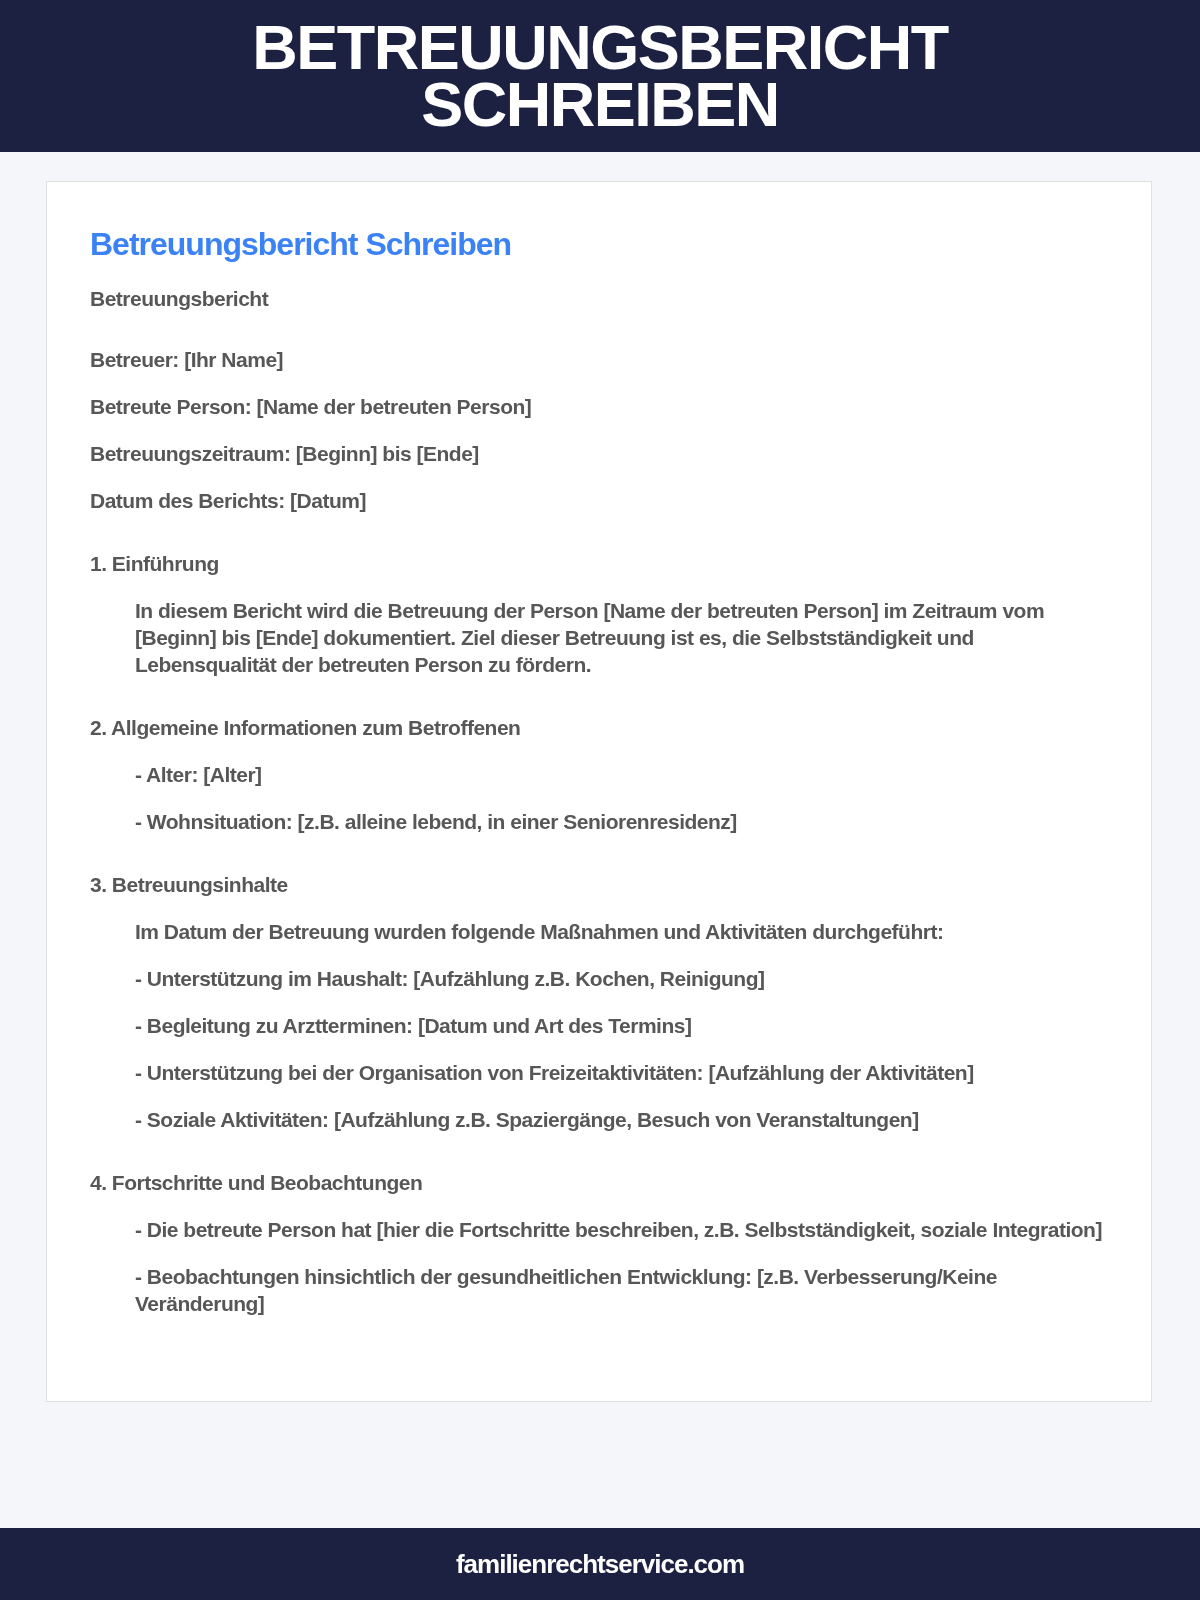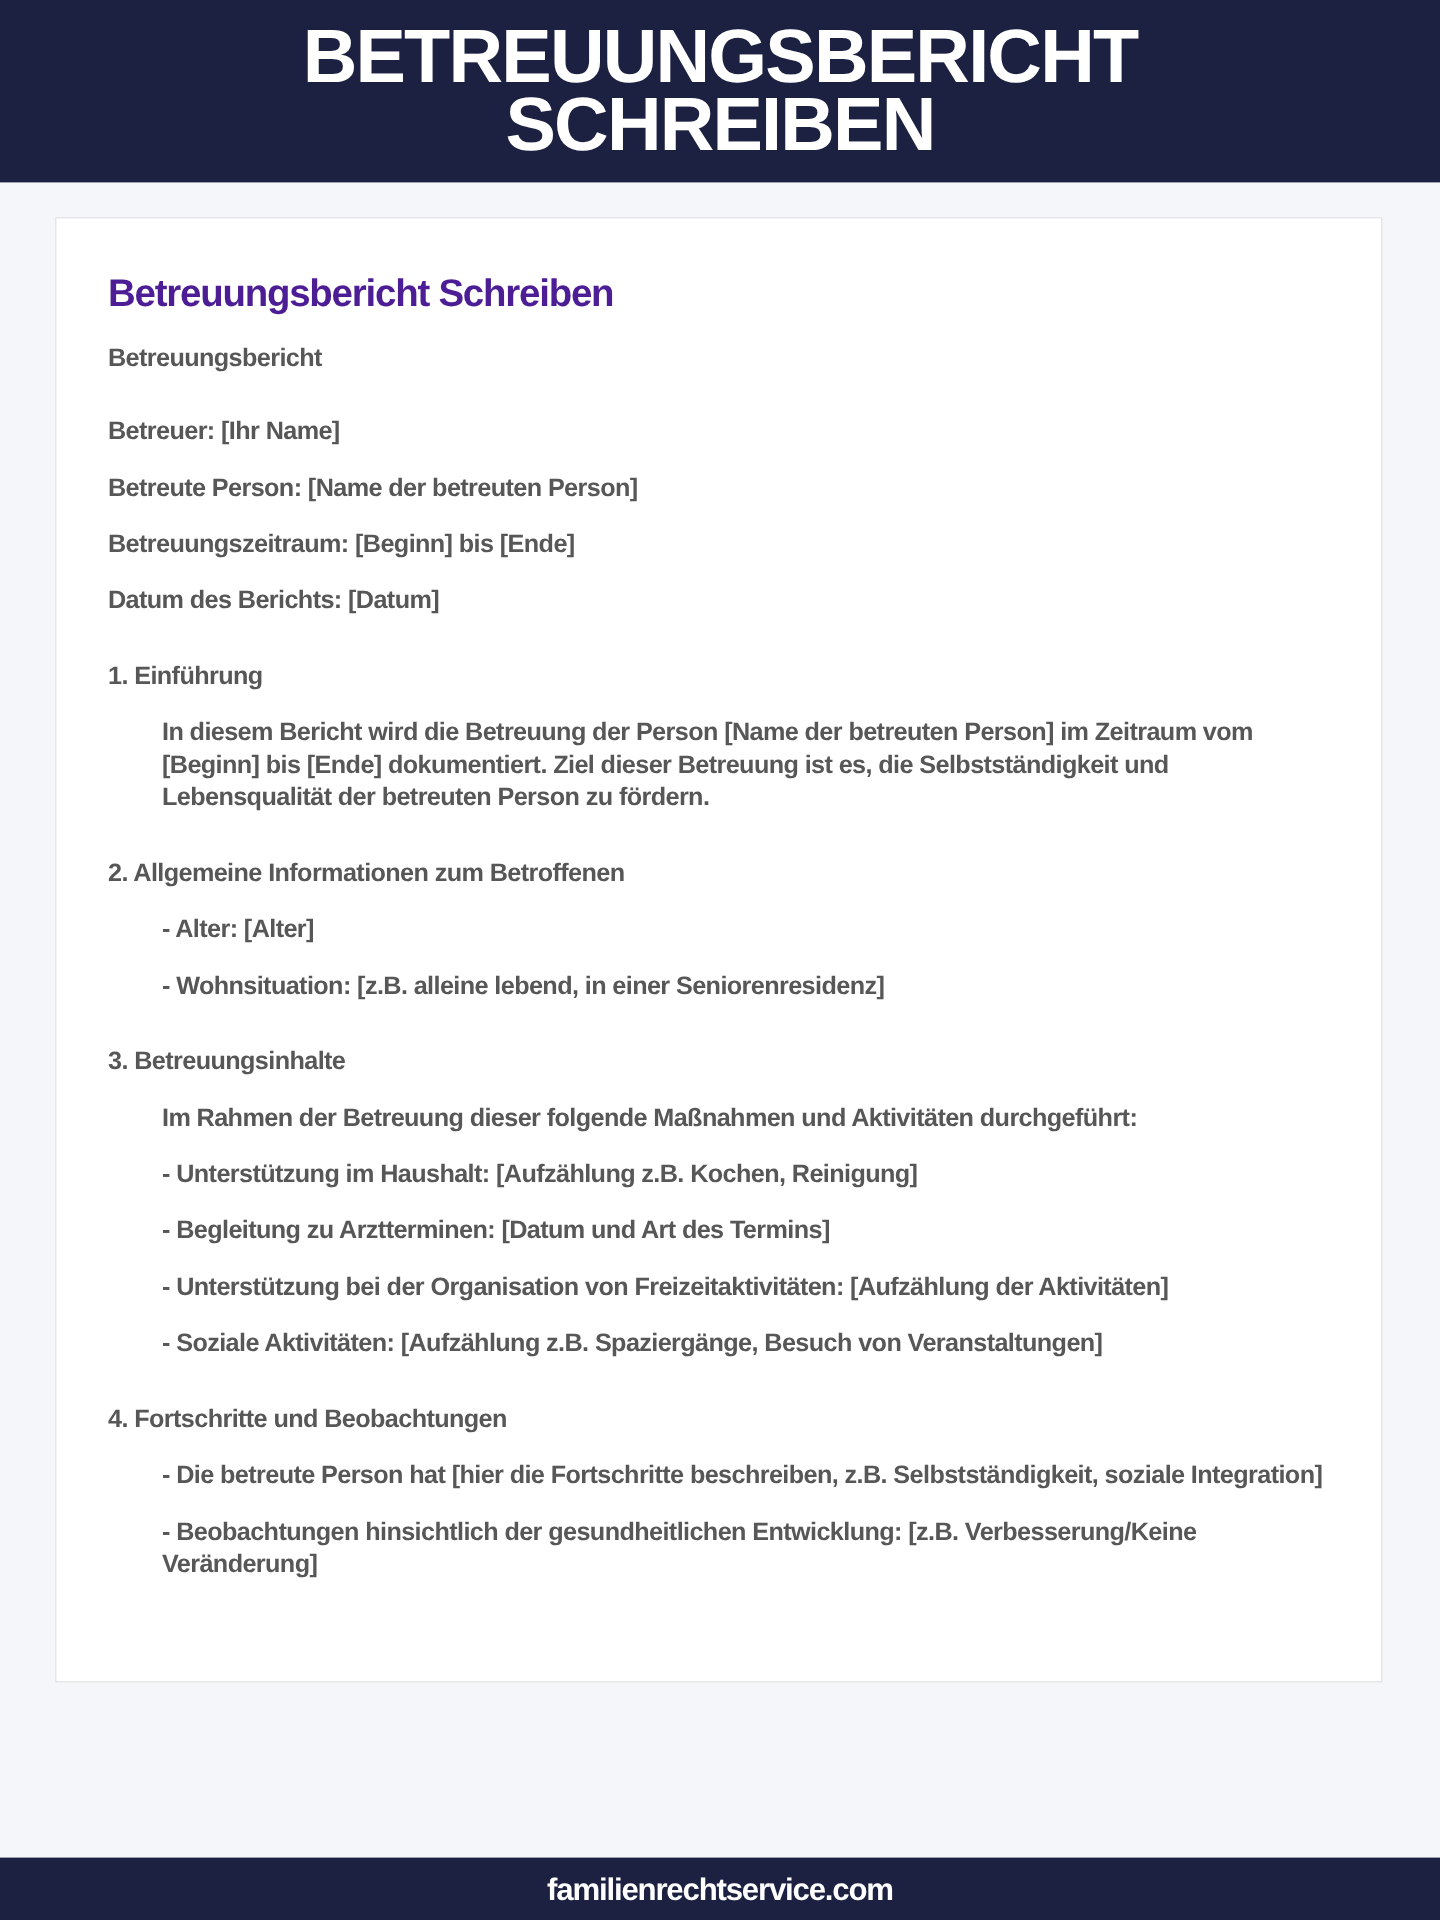--- a/index.html
+++ b/index.html
@@ -44,21 +44,21 @@
     margin: 29px auto 0 46px;
     background: #ffffff;
     border: 1px solid #e0e0e3;
     padding: 44px 44px 64px 43px;
     color: #565656;
   }
   .doc-title {
     font-size: 32px;
     font-weight: bold;
     letter-spacing: -1px;
-    color: #4c1d95;
+    color: #3b82f6;
     margin-bottom: 22px;
   }
   .card p {
     font-size: 21px;
     font-weight: bold;
     line-height: 27px;
     letter-spacing: -0.5px;
     margin-bottom: 20px;
     color: #575757;
   }
@@ -68,21 +68,21 @@
   .card p.section-heading {
     margin-top: 36px;
   }
   .card p.body-par {
     max-width: 1020px;
     margin-left: 45px;
   }
 
   
   .site-footer {
-    height: 52px;
+    height: 72px;
     background: #1c2141;
     color: #ffffff;
     display: flex;
     align-items: center;
     justify-content: center;
   }
   .site-footer .footer-domain {
     font-size: 26px;
     font-weight: bold;
     letter-spacing: -1px;
@@ -109,21 +109,21 @@
     <p>Datum des Berichts: [Datum]</p>
 
     <p class="section-heading">1. Einführung</p>
     <p class="body-par">In diesem Bericht wird die Betreuung der Person [Name der betreuten Person] im Zeitraum vom [Beginn] bis [Ende] dokumentiert. Ziel dieser Betreuung ist es, die Selbstständigkeit und Lebensqualität der betreuten Person zu fördern.</p>
 
     <p class="section-heading">2. Allgemeine Informationen zum Betroffenen</p>
     <p class="body-par">- Alter: [Alter]</p>
     <p class="body-par">- Wohnsituation: [z.B. alleine lebend, in einer Seniorenresidenz]</p>
 
     <p class="section-heading">3. Betreuungsinhalte</p>
-    <p class="body-par">Im Rahmen der Betreuung dieser folgende Maßnahmen und Aktivitäten durchgeführt:</p>
+    <p class="body-par">Im Datum der Betreuung wurden folgende Maßnahmen und Aktivitäten durchgeführt:</p>
     <p class="body-par">- Unterstützung im Haushalt: [Aufzählung z.B. Kochen, Reinigung]</p>
     <p class="body-par">- Begleitung zu Arztterminen: [Datum und Art des Termins]</p>
     <p class="body-par">- Unterstützung bei der Organisation von Freizeitaktivitäten: [Aufzählung der Aktivitäten]</p>
     <p class="body-par">- Soziale Aktivitäten: [Aufzählung z.B. Spaziergänge, Besuch von Veranstaltungen]</p>
 
     <p class="section-heading">4. Fortschritte und Beobachtungen</p>
     <p class="body-par">- Die betreute Person hat [hier die Fortschritte beschreiben, z.B. Selbstständigkeit, soziale Integration]</p>
     <p class="body-par">- Beobachtungen hinsichtlich der gesundheitlichen Entwicklung: [z.B. Verbesserung/Keine Veränderung]</p>
 
   </div>

